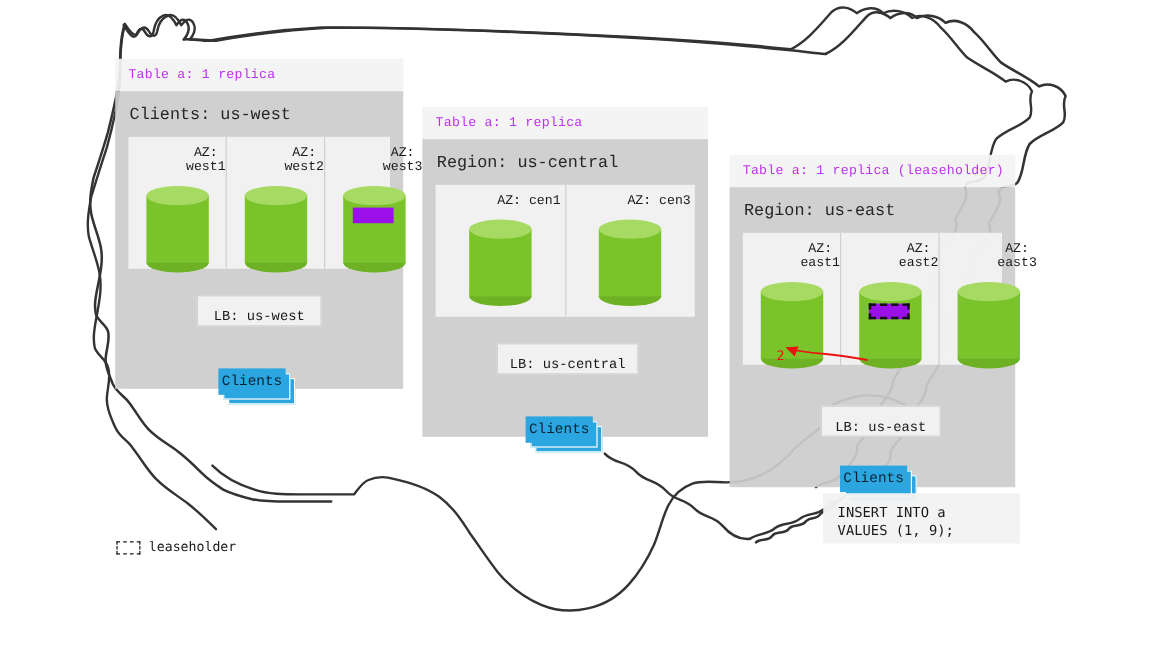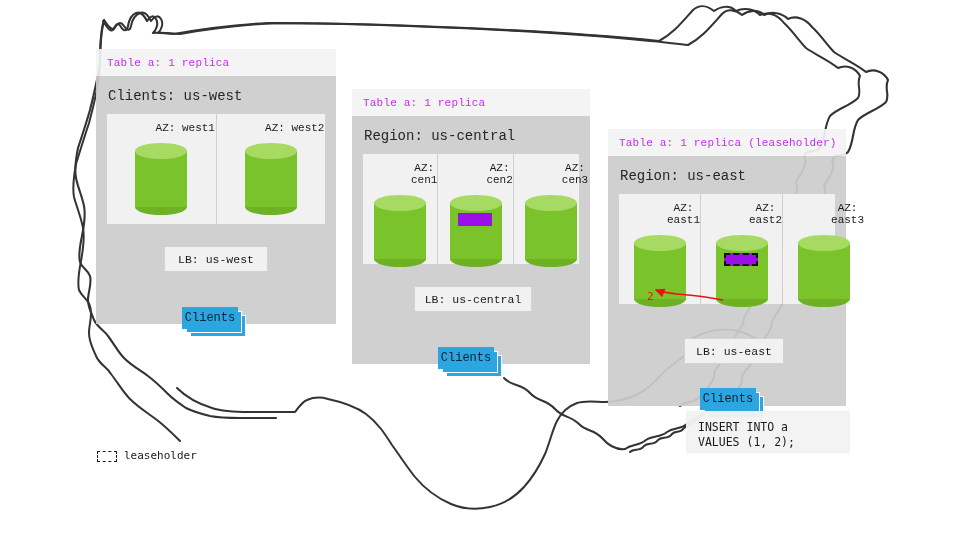--- a/index.html
+++ b/index.html
@@ -83,21 +83,21 @@
   .replica.leaseholder { border: 2px dashed #111111; box-sizing: border-box; }
 
   
   .lb-box {
     position: absolute;
     background: rgba(243,243,243,0.96);
     border: 1px solid #d2d2d2;
     box-sizing: border-box;
     font-size: 11.5px;
     color: #1a1a1a;
-    display: flex; align-items: center; justify-content: center;
+    display: flex; align-items: flex-end; justify-content: center;
     z-index: 6;
   }
 
   
   .clients-stack { position: absolute; z-index: 5; text-align: right; }
   .clients-card {
     position: absolute;
     background: #2ba6e0;
     border: 1px solid #ffffff;
     box-sizing: border-box;
@@ -300,20 +300,29 @@
           </div>
         </div>
         <div class="az-cell">
           <span class="az-label">AZ: west2</span>
           <div class="cyl" style="width:52px;height:72px;">
             <div class="cyl-bottom" style="height:16px;"></div>
             <div class="cyl-body" style="top:8px;height:56px;"></div>
             <div class="cyl-top" style="height:16px;"></div>
           </div>
         </div>
+        <div class="az-cell">
+          <span class="az-label">AZ: west3</span>
+          <div class="cyl" style="width:52px;height:72px;">
+            <div class="cyl-bottom" style="height:16px;"></div>
+            <div class="cyl-body" style="top:8px;height:56px;"></div>
+            <div class="cyl-top" style="height:16px;"></div>
+            <div class="replica" style="left:8px;top:18px;width:34px;height:13px;"></div>
+          </div>
+        </div>
       </div>
       <div class="lb-box" style="left:68px; top:170px; width:104px; height:26px;">
         <span>LB: us-west</span>
       </div>
       <div class="clients-stack" style="left:86px; top:231px; width:68px; height:30px;">
         <div class="clients-card" style="left:8px;top:8px;width:56px;height:22px;"></div>
         <div class="clients-card" style="left:4px;top:4px;width:56px;height:22px;"></div>
         <div class="clients-front" style="width:56px;height:22px;">Clients</div>
       </div>
     </div>
@@ -326,29 +335,20 @@
       <div class="az-strip" style="height:110px;">
         <div class="az-cell">
           <span class="az-label">AZ: cen1</span>
           <div class="cyl" style="width:52px;height:72px;">
             <div class="cyl-bottom" style="height:16px;"></div>
             <div class="cyl-body" style="top:8px;height:56px;"></div>
             <div class="cyl-top" style="height:16px;"></div>
           </div>
         </div>
         <div class="az-cell">
-          <span class="az-label">AZ: cen2</span>
-          <div class="cyl" style="width:52px;height:72px;">
-            <div class="cyl-bottom" style="height:16px;"></div>
-            <div class="cyl-body" style="top:8px;height:56px;"></div>
-            <div class="cyl-top" style="height:16px;"></div>
-            <div class="replica" style="left:8px;top:18px;width:34px;height:13px;"></div>
-          </div>
-        </div>
-        <div class="az-cell">
           <span class="az-label">AZ: cen3</span>
           <div class="cyl" style="width:52px;height:72px;">
             <div class="cyl-bottom" style="height:16px;"></div>
             <div class="cyl-body" style="top:8px;height:56px;"></div>
             <div class="cyl-top" style="height:16px;"></div>
           </div>
         </div>
       </div>
       <div class="lb-box" style="left:62px; top:170px; width:118px; height:26px;">
         <span>LB: us-central</span>
@@ -397,21 +397,21 @@
       </div>
       <div class="clients-stack" style="left:92px; top:232px; width:68px; height:30px;">
         <div class="clients-card" style="left:8px;top:8px;width:56px;height:22px;"></div>
         <div class="clients-card" style="left:4px;top:4px;width:56px;height:22px;"></div>
         <div class="clients-front" style="width:56px;height:22px;">Clients</div>
       </div>
     </div>
   </div>
 
   <div class="sql-box" style="left:686px; top:411px; width:164px; height:42px;">INSERT INTO a
-VALUES (1, 2);</div>
+VALUES (1, 9);</div>
 
   <svg class="arrow-layer" viewBox="0 0 960 540">
     <defs>
       <marker id="redhead" markerWidth="7" markerHeight="7" refX="5.6" refY="3" orient="auto">
         <path d="M0,0 L6.6,3 L0,6 z" fill="#ee1111"></path>
       </marker>
     </defs>
     <path d="M723,300 C712,298 700,296 688,295 C676,294 664,293 656,290" fill="none" stroke="#ee1111" stroke-width="1.5" marker-end="url(#redhead)"></path>
   </svg>
   <div class="arrow-label" style="left:647px; top:290px;">2</div>

